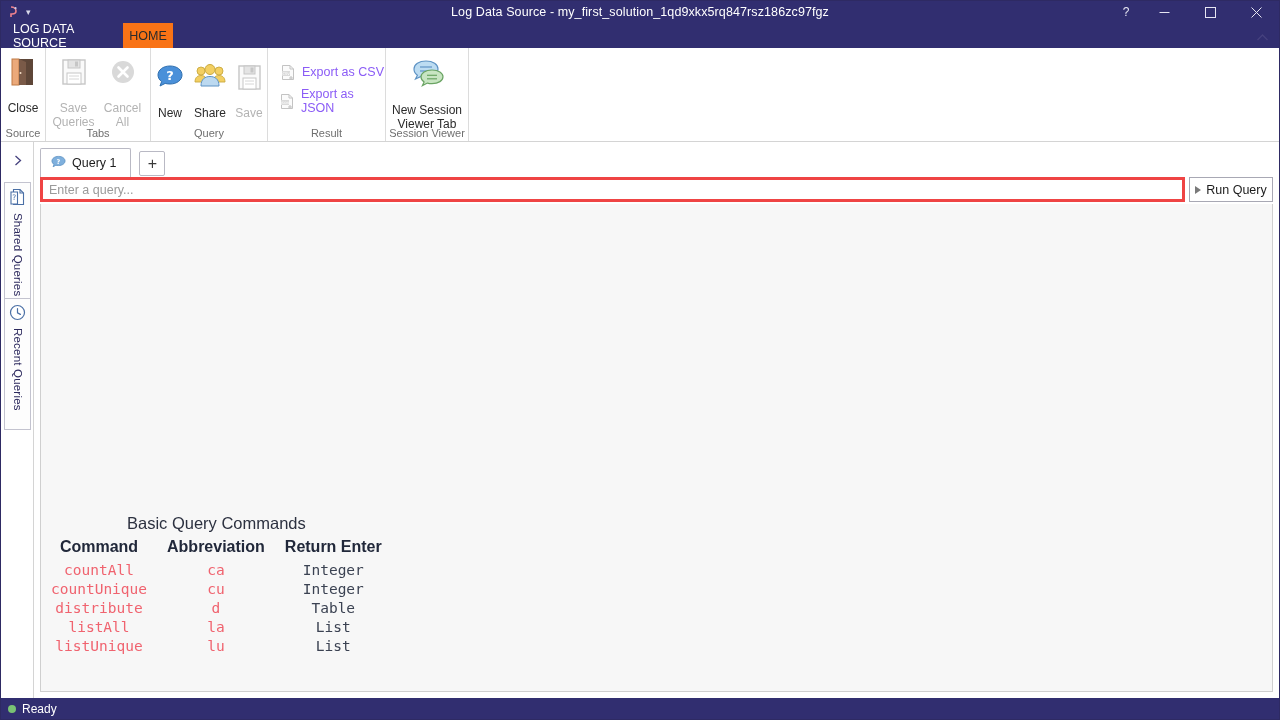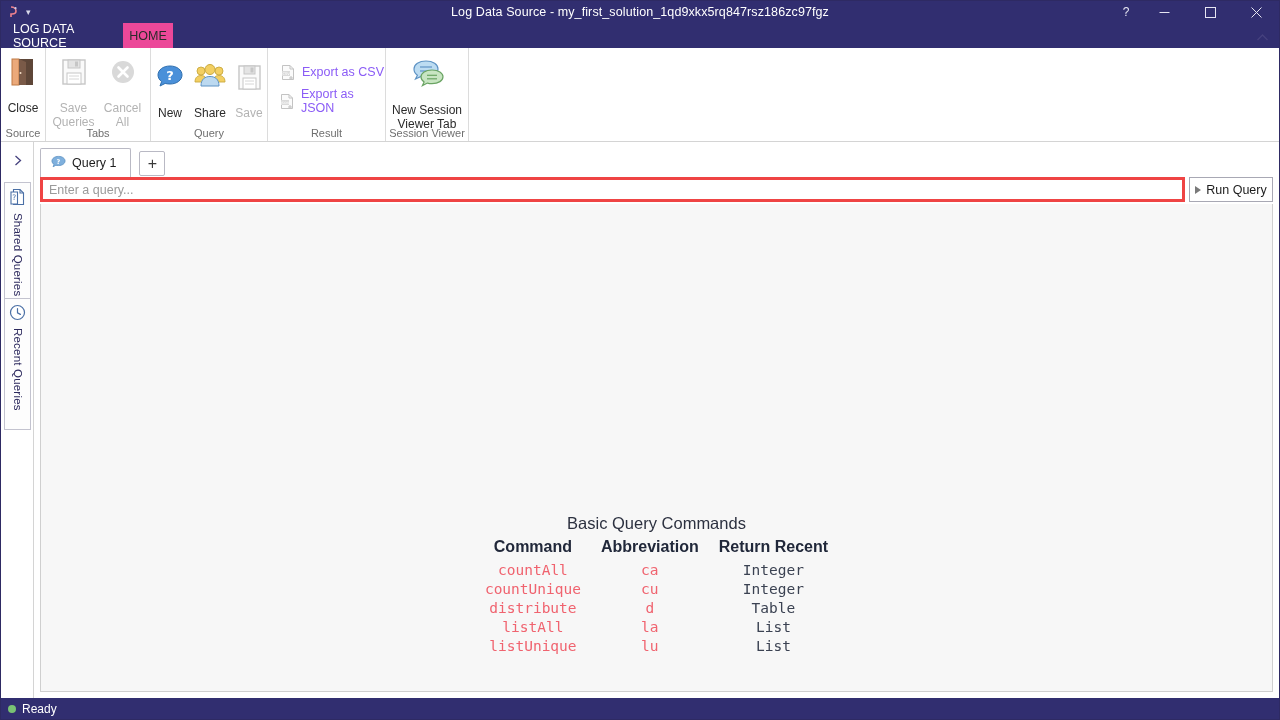--- a/index.html
+++ b/index.html
@@ -78,21 +78,21 @@
     padding: 0 12px;
   }
   .rtab.file {
     left: 0;
     background: #312e70;
     color: #ffffff;
     width: 126px;
   }
   .rtab.home {
     left: 122px;
-    background: #ec4899;
+    background: #f97316;
     color: #2b2b2b;
     width: 50px;
   }
 
   
   .ribbon {
     position: absolute;
     left: 0; top: 47px;
     width: 1278px; height: 94px;
     background: #ffffff;
@@ -259,21 +259,20 @@
     border-top: none;
     overflow: hidden;
   }
 
   
   .cmd-wrap {
     position: absolute;
     left: 0; right: 0;
     top: 310px;
     display: flex;
-    justify-content: center;
   }
   .cmd-table {
     border-collapse: collapse;
     color: #2c3140;
   }
   .cmd-title {
     text-align: center;
     font-size: 16.5px;
     font-weight: normal;
     color: #2c3140;
@@ -571,21 +570,21 @@
     </div>
 
     <div class="result-pane">
       <div class="cmd-wrap">
         <table class="cmd-table">
           <caption class="cmd-title">Basic Query Commands</caption>
           <thead>
             <tr>
               <th class="col">Command</th>
               <th class="col">Abbreviation</th>
-              <th class="col">Return Recent</th>
+              <th class="col">Return Enter</th>
             </tr>
           </thead>
           <tbody>
             <tr>
               <td class="cmd">countAll</td>
               <td class="abbr">ca</td>
               <td>Integer</td>
             </tr>
             <tr>
               <td class="cmd">countUnique</td>

